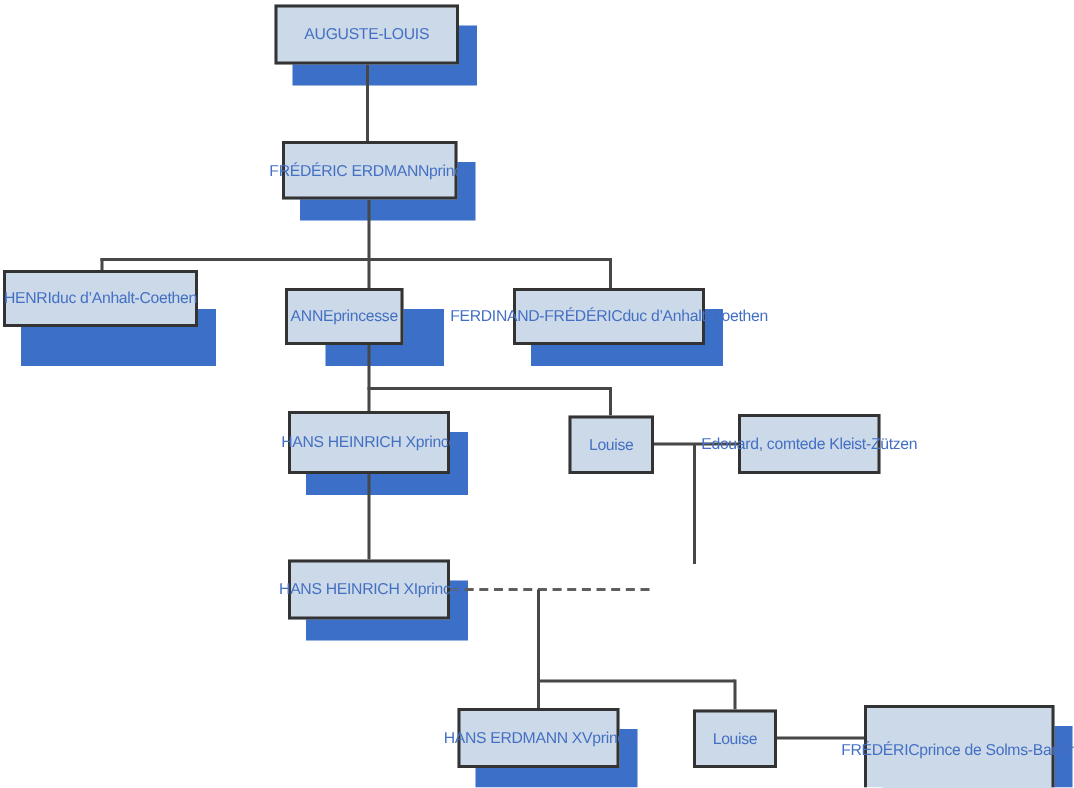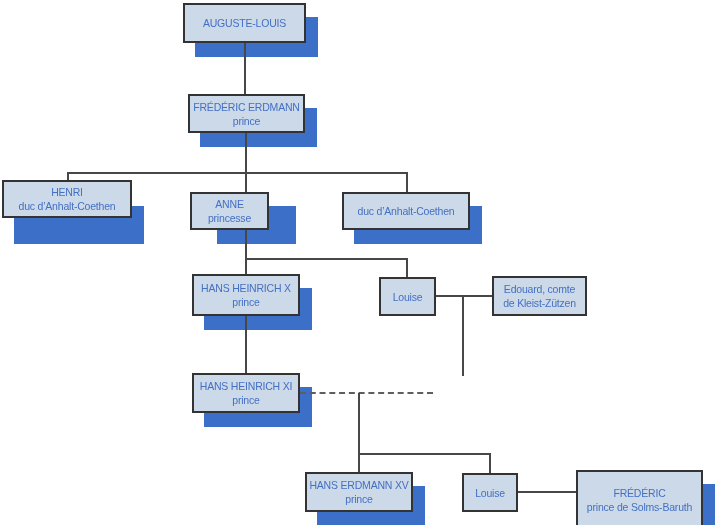--- a/index.html
+++ b/index.html
@@ -29,21 +29,21 @@
     background: transparent;
   }
   .node {
     position: absolute;
     z-index: 3;
     box-sizing: border-box;
     background: var(--box-fill, #ccd9e8);
     border: 2px solid var(--box-border, #333333);
     color: var(--text, #4470c4);
     display: flex;
-    flex-direction: column;
+    flex-direction: row;
     align-items: center;
     justify-content: center;
     text-align: center;
     font-size: 10.5px;
     line-height: 14px;
     letter-spacing: -0.2px;
     white-space: nowrap;
     cursor: pointer;
   }
   .nm, .ti { pointer-events: none; }
@@ -93,20 +93,21 @@
     <div class="nm">HENRI</div>
     <div class="ti">duc d’Anhalt-Coethen</div>
   </div>
 
   <div class="node" style="left:190px;top:192px;width:79px;height:38px">
     <div class="nm">ANNE</div>
     <div class="ti">princesse</div>
   </div>
 
   <div class="node" style="left:342px;top:192px;width:128px;height:38px">
+    <div class="nm">FERDINAND-FRÉDÉRIC</div>
     <div class="ti">duc d’Anhalt-Coethen</div>
   </div>
 
   <div class="node" style="left:192px;top:274px;width:108px;height:42px">
     <div class="nm">HANS HEINRICH X</div>
     <div class="ti">prince</div>
   </div>
 
   <div class="node" style="left:379px;top:277px;width:57px;height:39px">
     <div class="nm">Louise</div>

